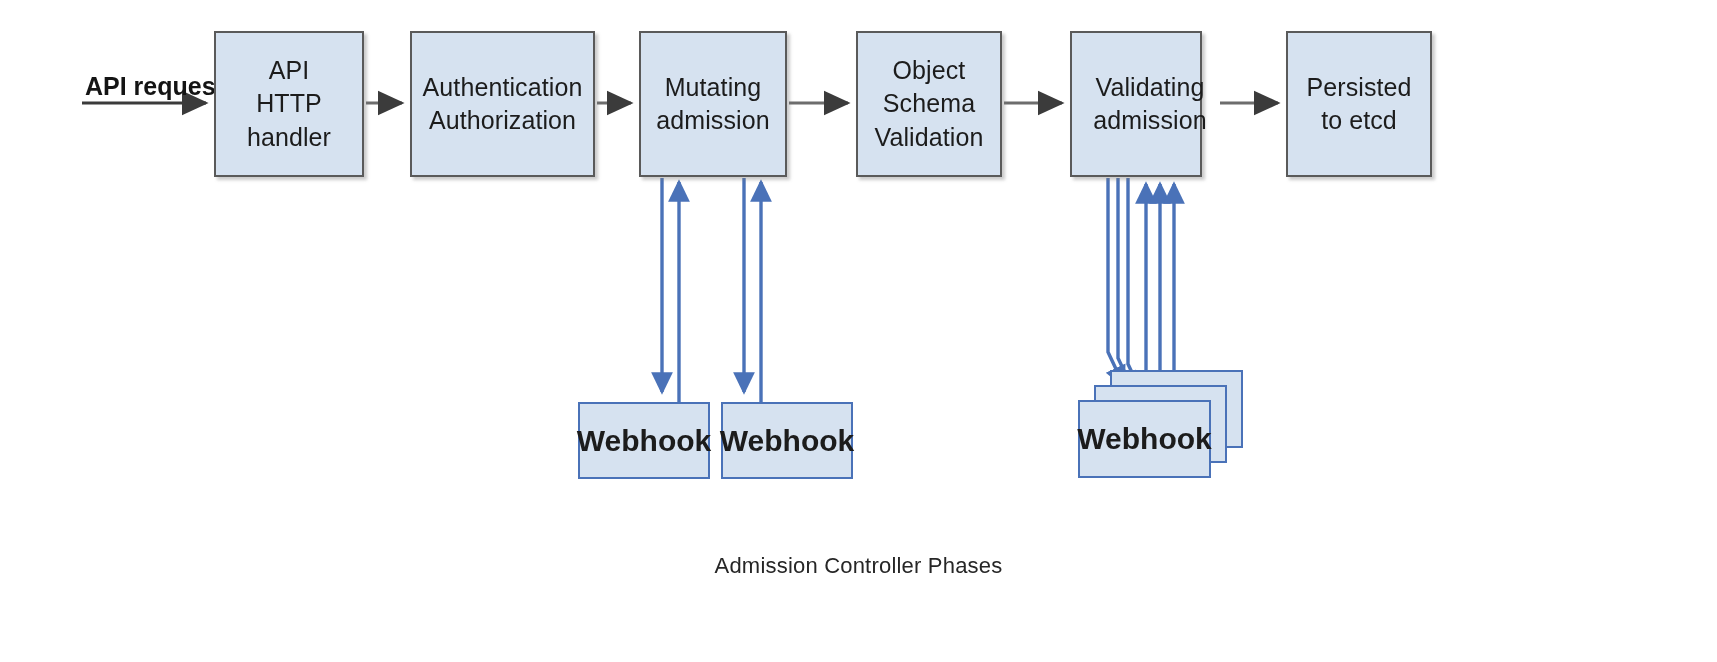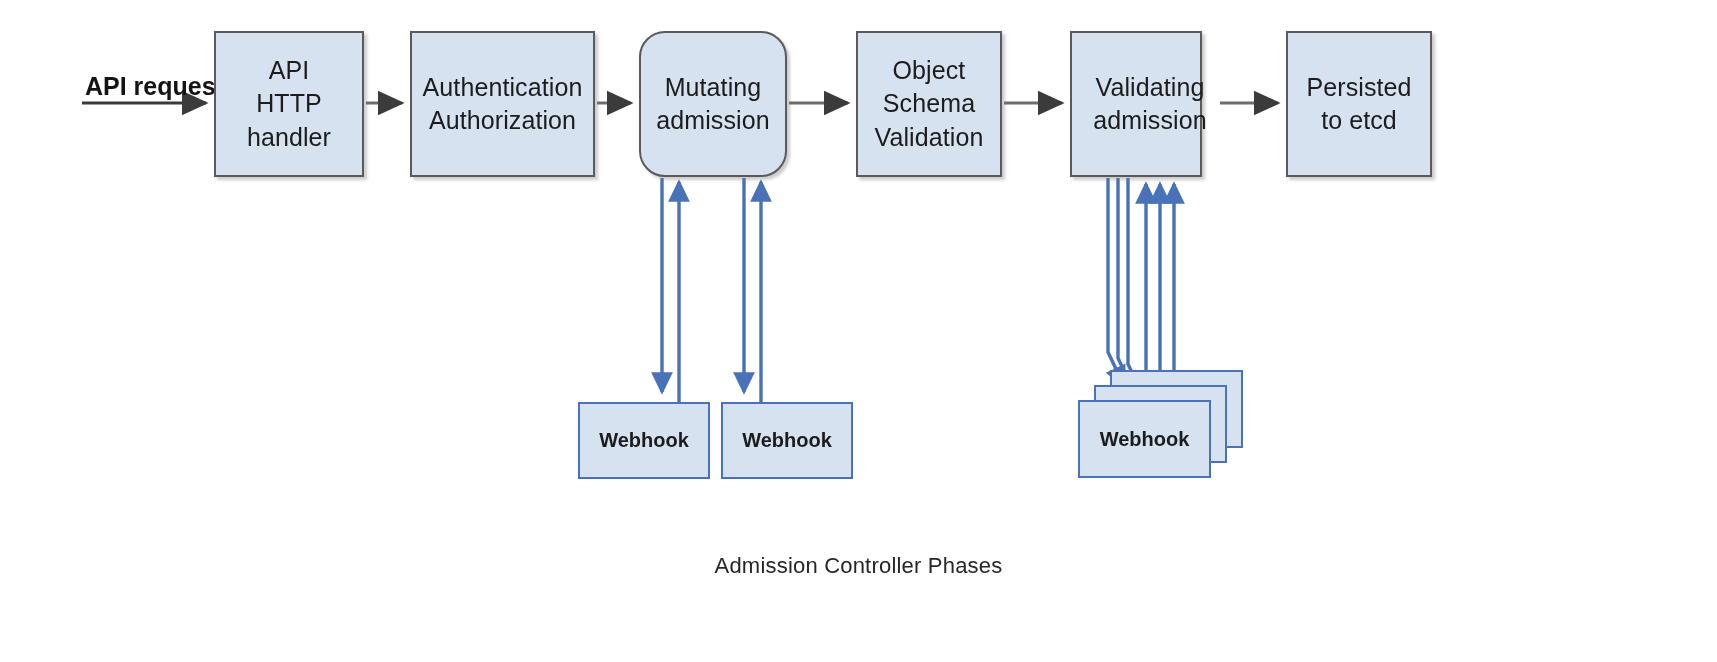--- a/index.html
+++ b/index.html
@@ -50,21 +50,21 @@
   .webhook-box {
     position: absolute;
     box-sizing: border-box;
     background: #d6e2f0;
     border: 2px solid #4a72b8;
     display: flex;
     align-items: center;
     justify-content: center;
   }
   .webhook-label {
-    font-size: 20px;
+    font-size: 30px;
     font-weight: bold;
     color: #1c1c1c;
   }
   .webhook-stack-ghost {
     position: absolute;
     box-sizing: border-box;
     background: #d6e2f0;
     border: 2px solid #4a72b8;
   }
   
@@ -164,21 +164,21 @@
     <span class="phase-label">API
 HTTP
 handler</span>
   </div>
 
   <div class="phase-box" style="left:410px; top:31px; width:185px; height:146px;">
     <span class="phase-label">Authentication
 Authorization</span>
   </div>
 
-  <div class="phase-box" style="left:639px; top:31px; width:148px; height:146px;border-radius:26px;">
+  <div class="phase-box" style="left:639px; top:31px; width:148px; height:146px;">
     <span class="phase-label">Mutating
 admission</span>
   </div>
 
   <div class="phase-box" style="left:856px; top:31px; width:146px; height:146px;">
     <span class="phase-label">Object
 Schema
 Validation</span>
   </div>
 

